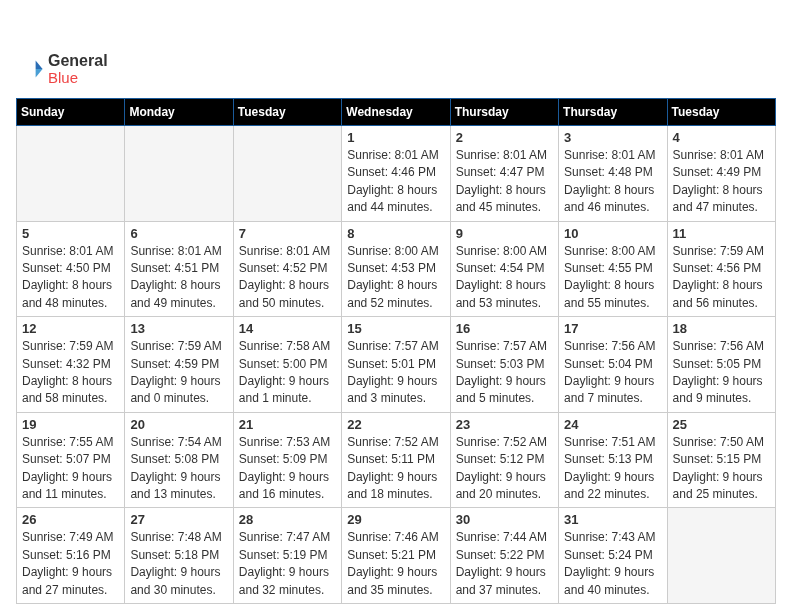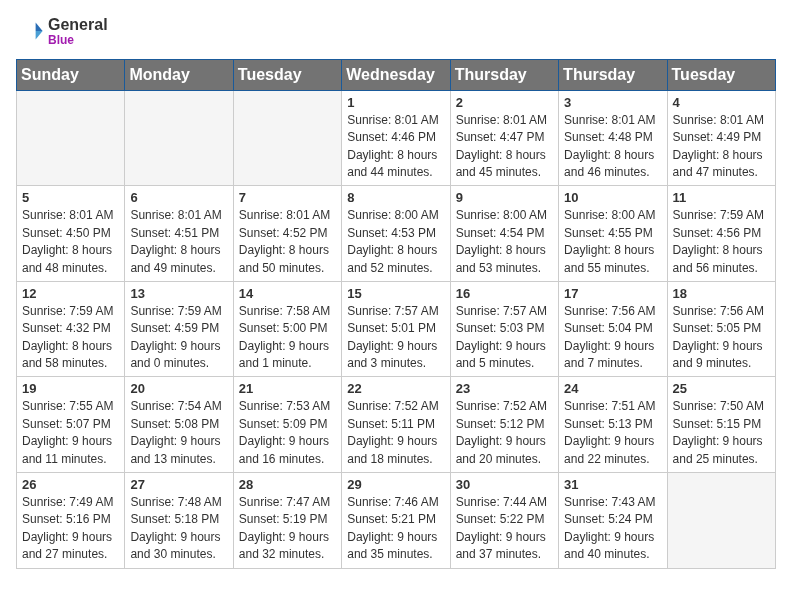--- a/index.html
+++ b/index.html
@@ -13,35 +13,36 @@
     .header-area {
       display: flex;
       justify-content: space-between;
       align-items: flex-start;
       margin-bottom: 12px;
     }
     .logo {
       display: flex;
       align-items: center;
       gap: 4px;
+      margin-top: 36px;
     }
     .logo-text {
       display: flex;
       flex-direction: column;
       line-height: 1.1;
     }
     .logo-general {
       font-size: 16px;
       font-weight: bold;
       color: #333;
     }
     .logo-blue {
-      font-size: 12px;
-      font-weight: bold;
-      color: #a21caf;
+      font-size: 15px;
+      font-weight: normal;
+      color: #ef4444;
     }
     .logo-icon {
       width: 28px;
       height: 28px;
     }
     .title-area {
       text-align: right;
     }
     .calendar-title {
       font-size: 32px;
@@ -51,23 +52,23 @@
     .calendar-subtitle {
       font-size: 14px;
       color: #555;
     }
     table {
       width: 100%;
       border-collapse: collapse;
       table-layout: fixed;
     }
     th {
-      background-color: #737373;
+      background-color: #000000;
       color: #fff;
-      font-size: 16px;
+      font-size: 12px;
       padding: 6px 4px;
       text-align: left;
       border: 1px solid #1a5a9a;
     }
     td {
       vertical-align: top;
       border: 1px solid #ccc;
       padding: 4px 5px;
       font-size: 10px;
       color: #333;

